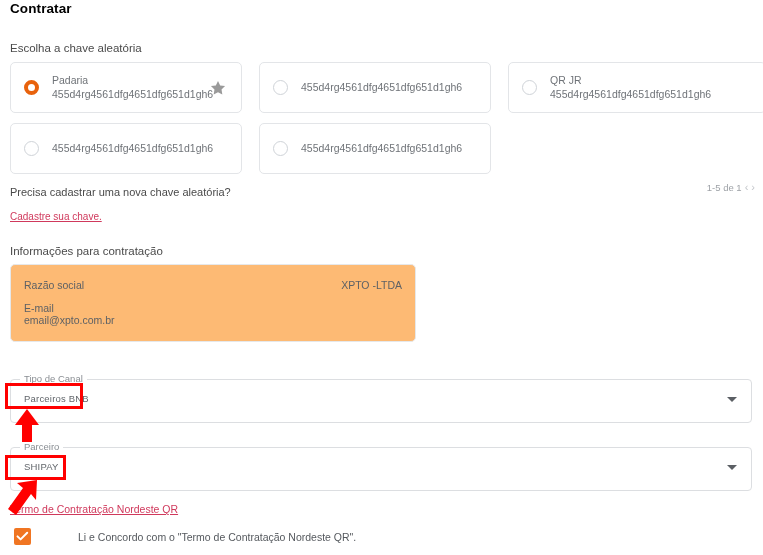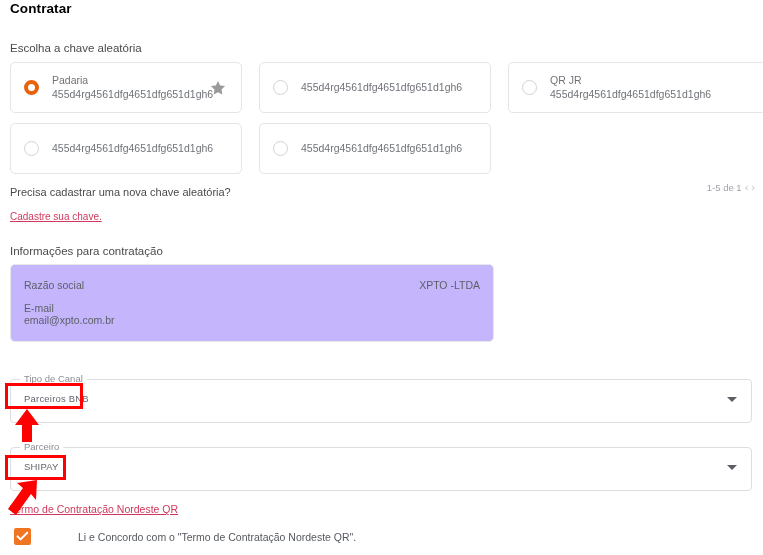--- a/index.html
+++ b/index.html
@@ -151,25 +151,25 @@
     position: absolute;
     left: 10px;
     top: 245px;
   }
 
   
   .info-card {
     position: absolute;
     left: 10px;
     top: 264px;
-    width: 484px;
+    width: 406px;
     box-sizing: border-box;
     border: 1px solid #e6e8ea;
     border-radius: 5px;
-    background: #c4b5fd;
+    background: #fdba74;
     padding: 14px 13px 13px 13px;
   }
   .info-row {
     display: flex;
     justify-content: space-between;
     align-items: baseline;
     font-size: 10.5px;
     color: #5d6165;
     margin-bottom: 11px;
   }

